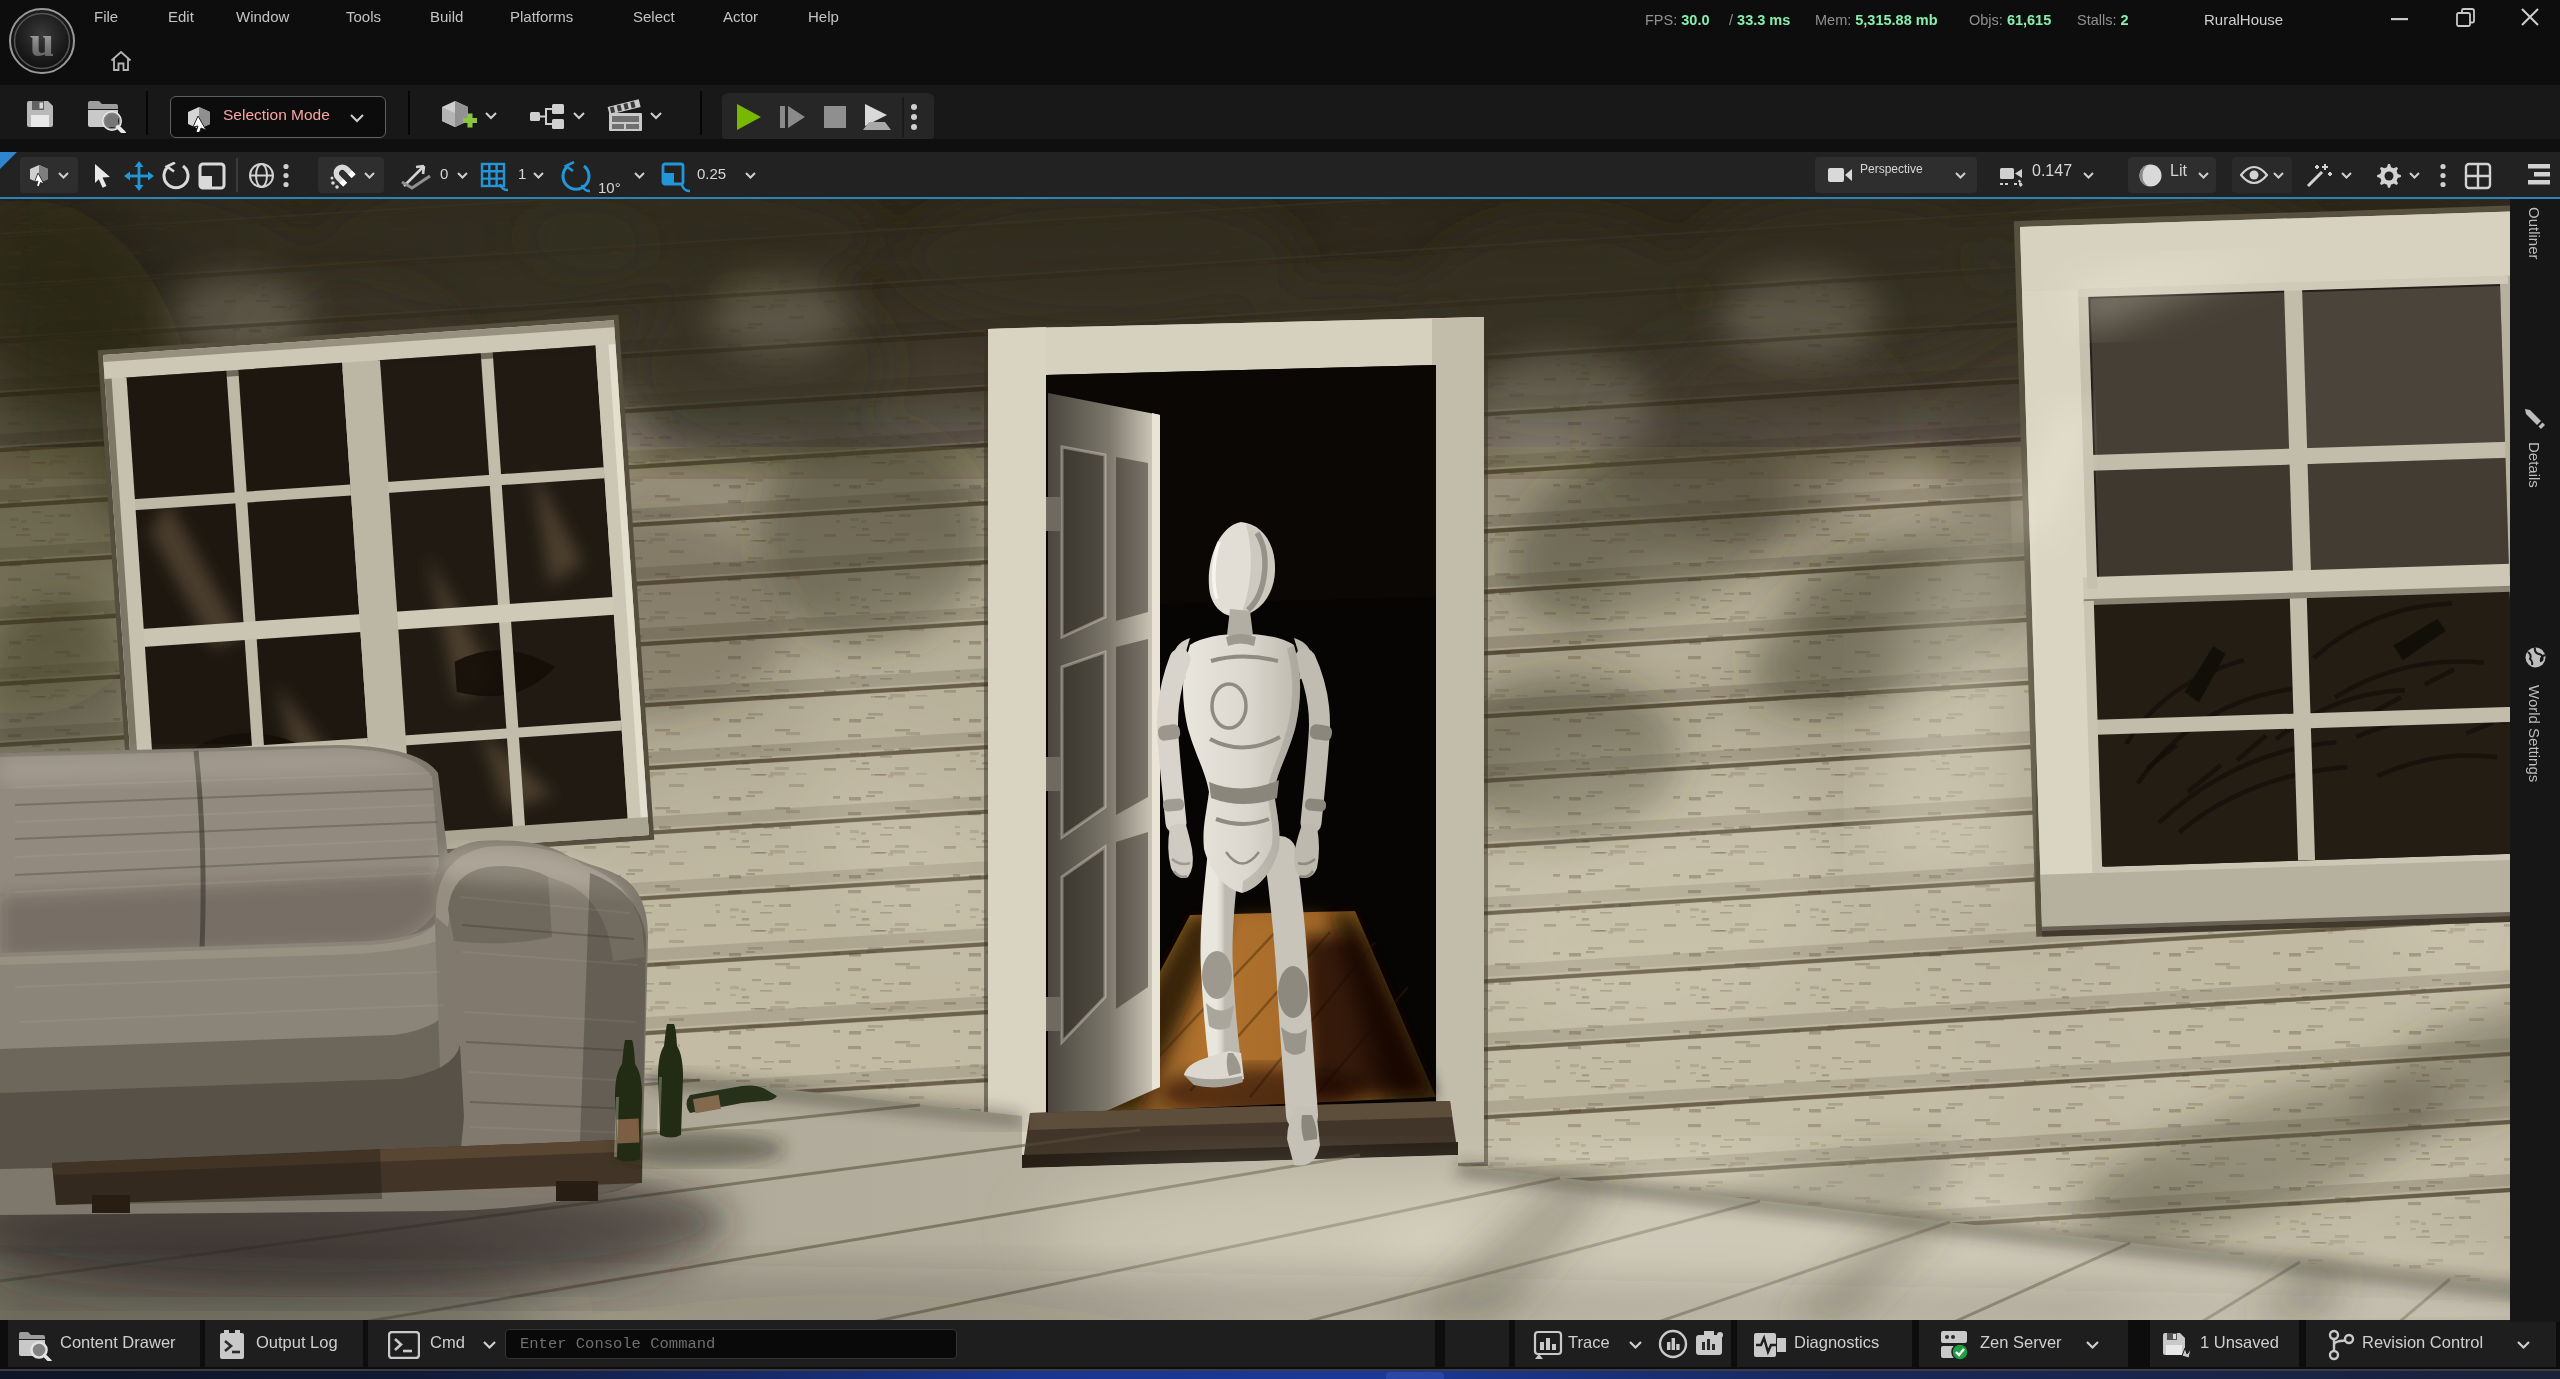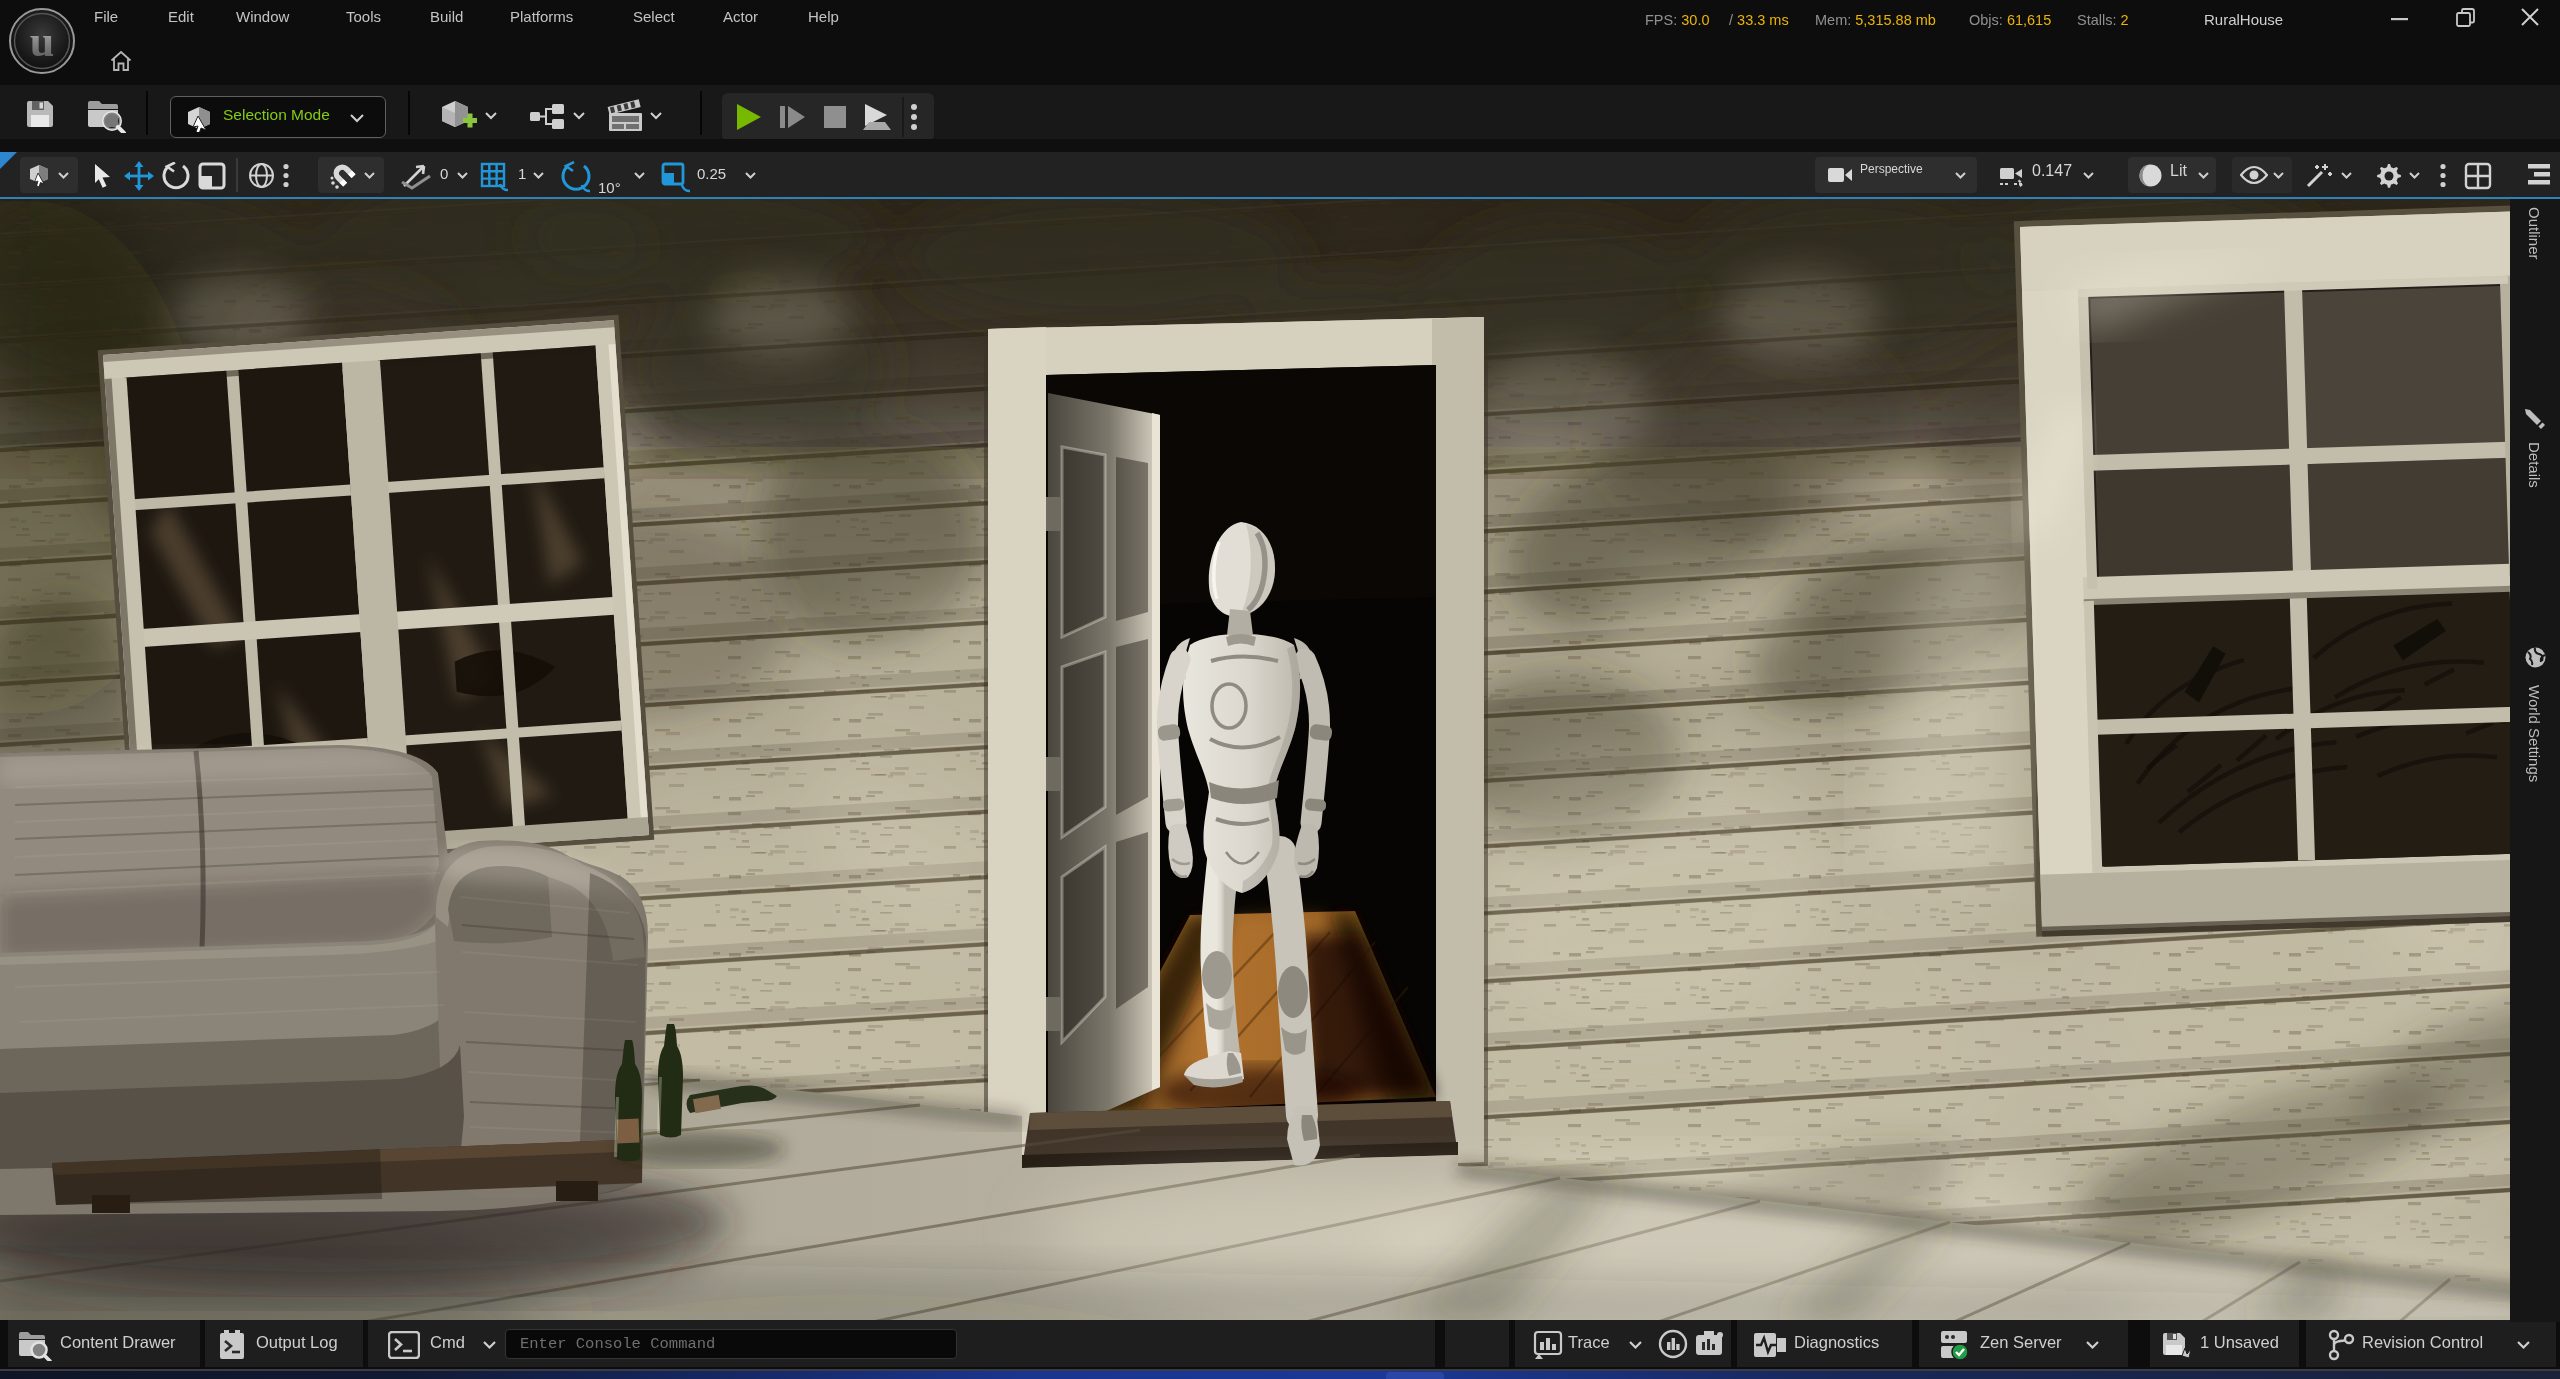--- a/index.html
+++ b/index.html
@@ -5,32 +5,32 @@
 * { margin:0; padding:0; box-sizing:border-box; }
 html,body { width:2560px; height:1379px; overflow:hidden; background:#0e0e0e;
   font-family:"Liberation Sans", sans-serif; }
 #root { position:relative; width:2560px; height:1379px; }
 .abs { position:absolute; }
 
 #titlebar { position:absolute; left:0; top:0; width:2560px; height:85px; background:#0d0d0d; }
 #menus { position:absolute; left:90px; top:0; height:34px; color:#c3c3c3; font-size:15px; }
 #menus span { position:absolute; top:8px; }
 #stats { position:absolute; top:12px; font-size:14.5px; color:#909090; white-space:nowrap; }
-#stats b { color:#eab308; font-weight:normal;margin-top:11px; }
+#stats b { color:#86efac; font-weight:bold;margin-top:11px; }
 #apptitle { position:absolute; top:11px; font-size:15px; color:#cfcfcf; }
 .winbtn { position:absolute; top:0; color:#c8c8c8; }
 #tab { position:absolute; left:151px; top:37px; width:312px; height:48px; background:#1d1d1d;
   border-radius:5px 5px 0 0; }
 #tab .tabtext { position:absolute; left:47px; top:13px; color:#f0f0f0; font-size:15.5px; }
 
 #toolbar { position:absolute; left:0; top:85px; width:2560px; height:57px; background:#181818; }
 #seam { position:absolute; left:0; top:139px; width:2560px; height:13px; background:#0f0f0f; }
 .tsep { position:absolute; top:6px; width:2px; height:44px; background:#060606; }
 #selmode { position:absolute; left:170px; top:11px; width:216px; height:42px; background:#0c0c0c;
-  border:1.5px solid #606060; border-radius:6px; color:#84cc16; font-size:15.5px; }
+  border:1.5px solid #606060; border-radius:6px; color:#fca5a5; font-size:15.5px; }
 #playgroup { position:absolute; left:722px; top:8px; width:212px; height:48px; background:#262626; border-radius:6px; }
 
 #vptoolbar { position:absolute; left:0; top:152px; width:2560px; height:45px; background:#222222; }
 .vbtn { position:absolute; background:#2e2e2e; border-radius:4px; }
 .vlabel { color:#d6d6d6; font-size:15px; position:absolute; }
 
 #viewport { position:absolute; left:0; top:197px; width:2560px; height:1125px; background:#6b6656; }
 #vpblue { position:absolute; left:0; top:197px; width:2560px; height:2px; background:#2e82ba; z-index:7; }
 #sidebar { position:absolute; left:2510px; top:199px; width:50px; height:1123px; background:#161616; z-index:6; }
 .sidelab { position:absolute; color:#bdbdbd; font-size:15px; white-space:nowrap;

